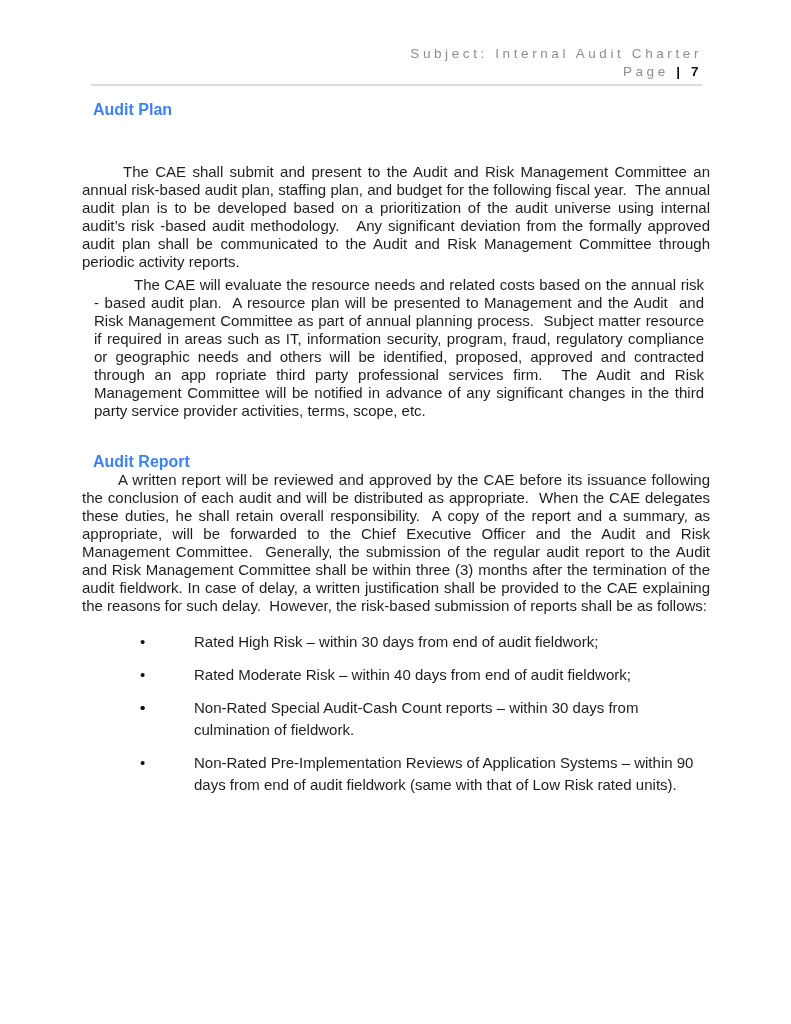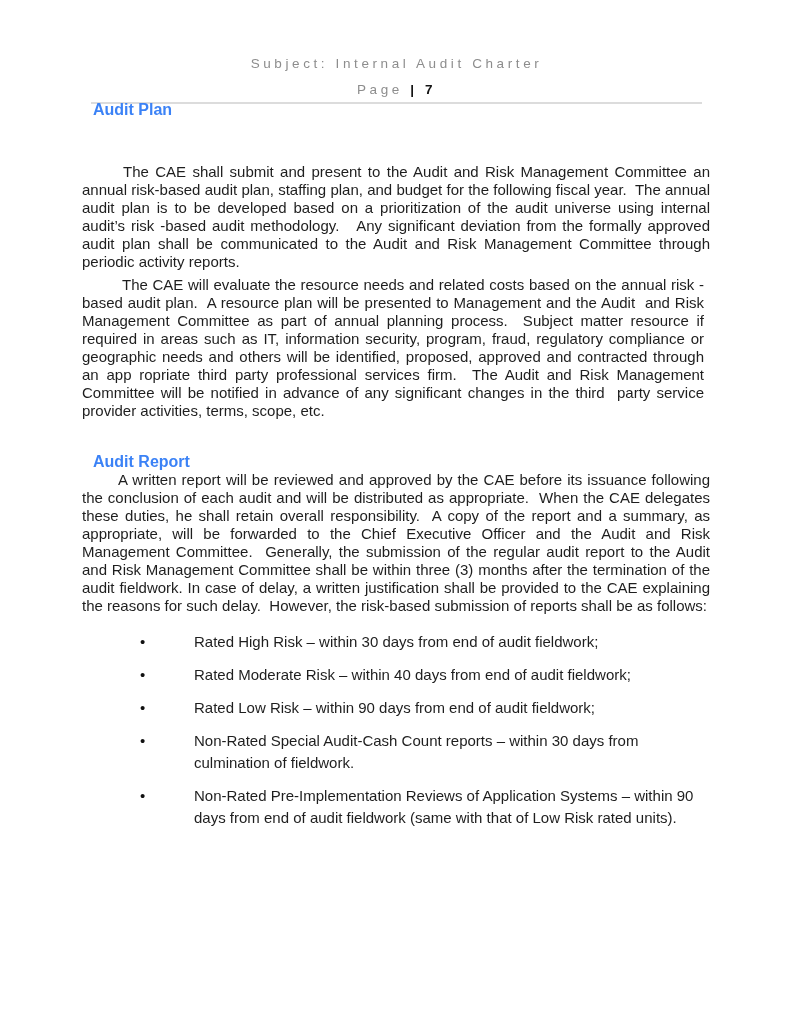--- a/index.html
+++ b/index.html
@@ -13,33 +13,33 @@
     height: 1024px;
     background: #ffffff;
     font-family: "Liberation Sans", sans-serif;
     color: #1e1e1e;
     overflow: hidden;
   }
 
   
   .doc-header {
     position: absolute;
-    top: 56px;
+    top: 46px;
     left: 91px;
     right: 89px;
-    text-align: center;
+    text-align: right;
   }
   .subject-line {
     font-size: 13.5px;
     letter-spacing: 3.6px;
     color: #8d8d8d;
     white-space: nowrap;
   }
   .page-line {
-    margin-top: 11px;
+    margin-top: 3px;
     font-size: 13.5px;
     letter-spacing: 3.6px;
     color: #8d8d8d;
     white-space: nowrap;
   }
   .page-num-strong {
     color: #141414;
     font-weight: 700;
   }
   .header-rule {
@@ -69,21 +69,21 @@
     text-align: justify;
     white-space: pre-wrap;
     margin: 0;
   }
   .para-ap-1 {
     margin-top: 44px;
     text-indent: 41px;
   }
   .para-ap-2 {
     margin-top: 5px;
-    margin-left: 0;
+    margin-left: 12px;
     margin-right: 6px;
     text-indent: 40px;
   }
   .heading-audit-report {
     margin-top: 32px;
   }
   .para-ar-1 {
     text-indent: 36px;
   }
   .bullet-list {
@@ -136,21 +136,20 @@
       <li>
         <span class="bullet">•</span>
         <span>Rated High Risk – within 30 days from end of audit fieldwork;</span>
       </li>
       <li>
         <span class="bullet">•</span>
         <span>Rated Moderate Risk – within 40 days from end of audit fieldwork;</span>
       </li>
       <li>
         <span class="bullet">•</span>
-        <span>Rated Low Risk – within 90 days from end of audit fieldwork;</span>
       </li>
       <li>
         <span class="bullet">•</span>
         <span>Non-Rated Special Audit-Cash Count reports – within 30 days from culmination of fieldwork.</span>
       </li>
       <li>
         <span class="bullet">•</span>
         <span>Non-Rated Pre-Implementation Reviews of Application Systems – within 90 days from end of audit fieldwork (same with that of Low Risk rated units).</span>
       </li>
     </ul>

